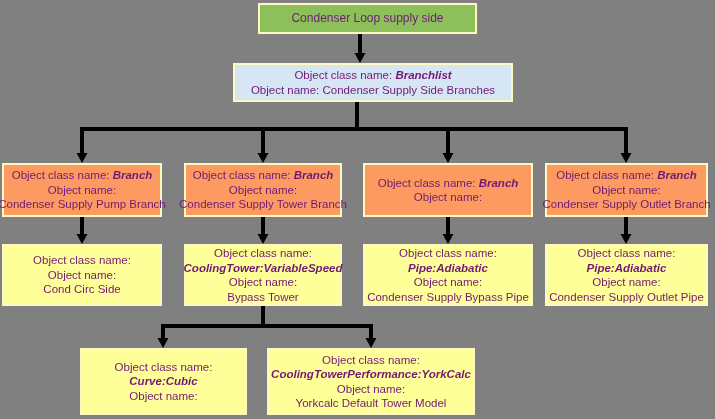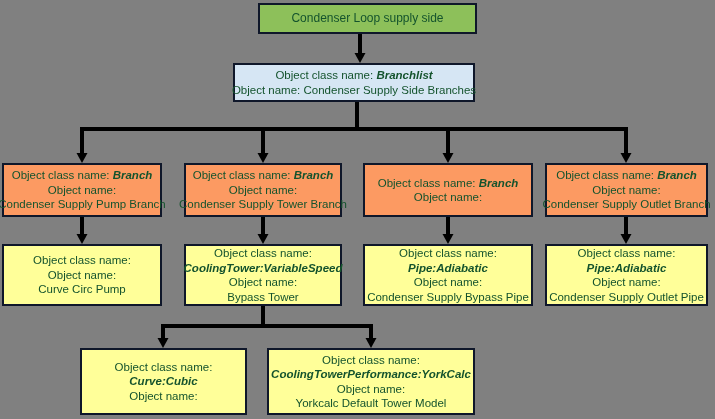--- a/index.html
+++ b/index.html
@@ -7,31 +7,31 @@
   #canvas{
     position:relative;
     width:715px;height:419px;
     background:#808080;
     overflow:hidden;
   }
   #connectors{position:absolute;left:0;top:0;}
   .box{
     position:absolute;
     box-sizing:border-box;
-    border:2px solid #0f172a;
+    border:2px solid #fef9c3;
     display:flex;flex-direction:column;
     justify-content:center;align-items:center;
     text-align:center;
-    color:#14532d;
+    color:#701a75;
     font-size:11.5px;line-height:14.5px;
   }
   .line{display:block;white-space:nowrap;}
   .cls{font-weight:bold;font-style:italic;}
   .root{left:258px;top:3px;width:219px;height:31px;background:#8DC05A;font-size:12px;}
-  .branchlist{left:233px;top:63px;width:242px;height:39px;background:#D6E6F4;justify-content:center;}
+  .branchlist{left:233px;top:63px;width:280px;height:39px;background:#D6E6F4;justify-content:center;}
   .branch{background:#FC9A62;top:163px;height:54px;}
   .component{background:#FFFF99;top:244px;height:62px;}
   .sub{background:#FFFF99;top:348px;height:67px;}
   .c1{left:2px;width:160px;}
   .c2{left:184px;width:158px;}
   .c3{left:363px;width:170px;}
   .c4{left:545px;width:163px;}
   .s1{left:80px;width:167px;}
   .s2{left:267px;width:208px;}
 </style>
@@ -119,21 +119,21 @@
       <span>Object class name:</span>
       <span class="cls">Branch</span>
     </span>
     <span class="line">Object name:</span>
     <span class="line">Condenser Supply Outlet Branch</span>
   </div>
 
   <div class="box component c1">
     <span class="line">Object class name:</span>
     <span class="line">Object name:</span>
-    <span class="line">Curve Circ Pump</span>
+    <span class="line">Cond Circ Side</span>
   </div>
 
   <div class="box component c2">
     <span class="line">Object class name:</span>
     <span class="line cls">CoolingTower:VariableSpeed</span>
     <span class="line">Object name:</span>
     <span class="line">Bypass Tower</span>
   </div>
 
   <div class="box component c3">

